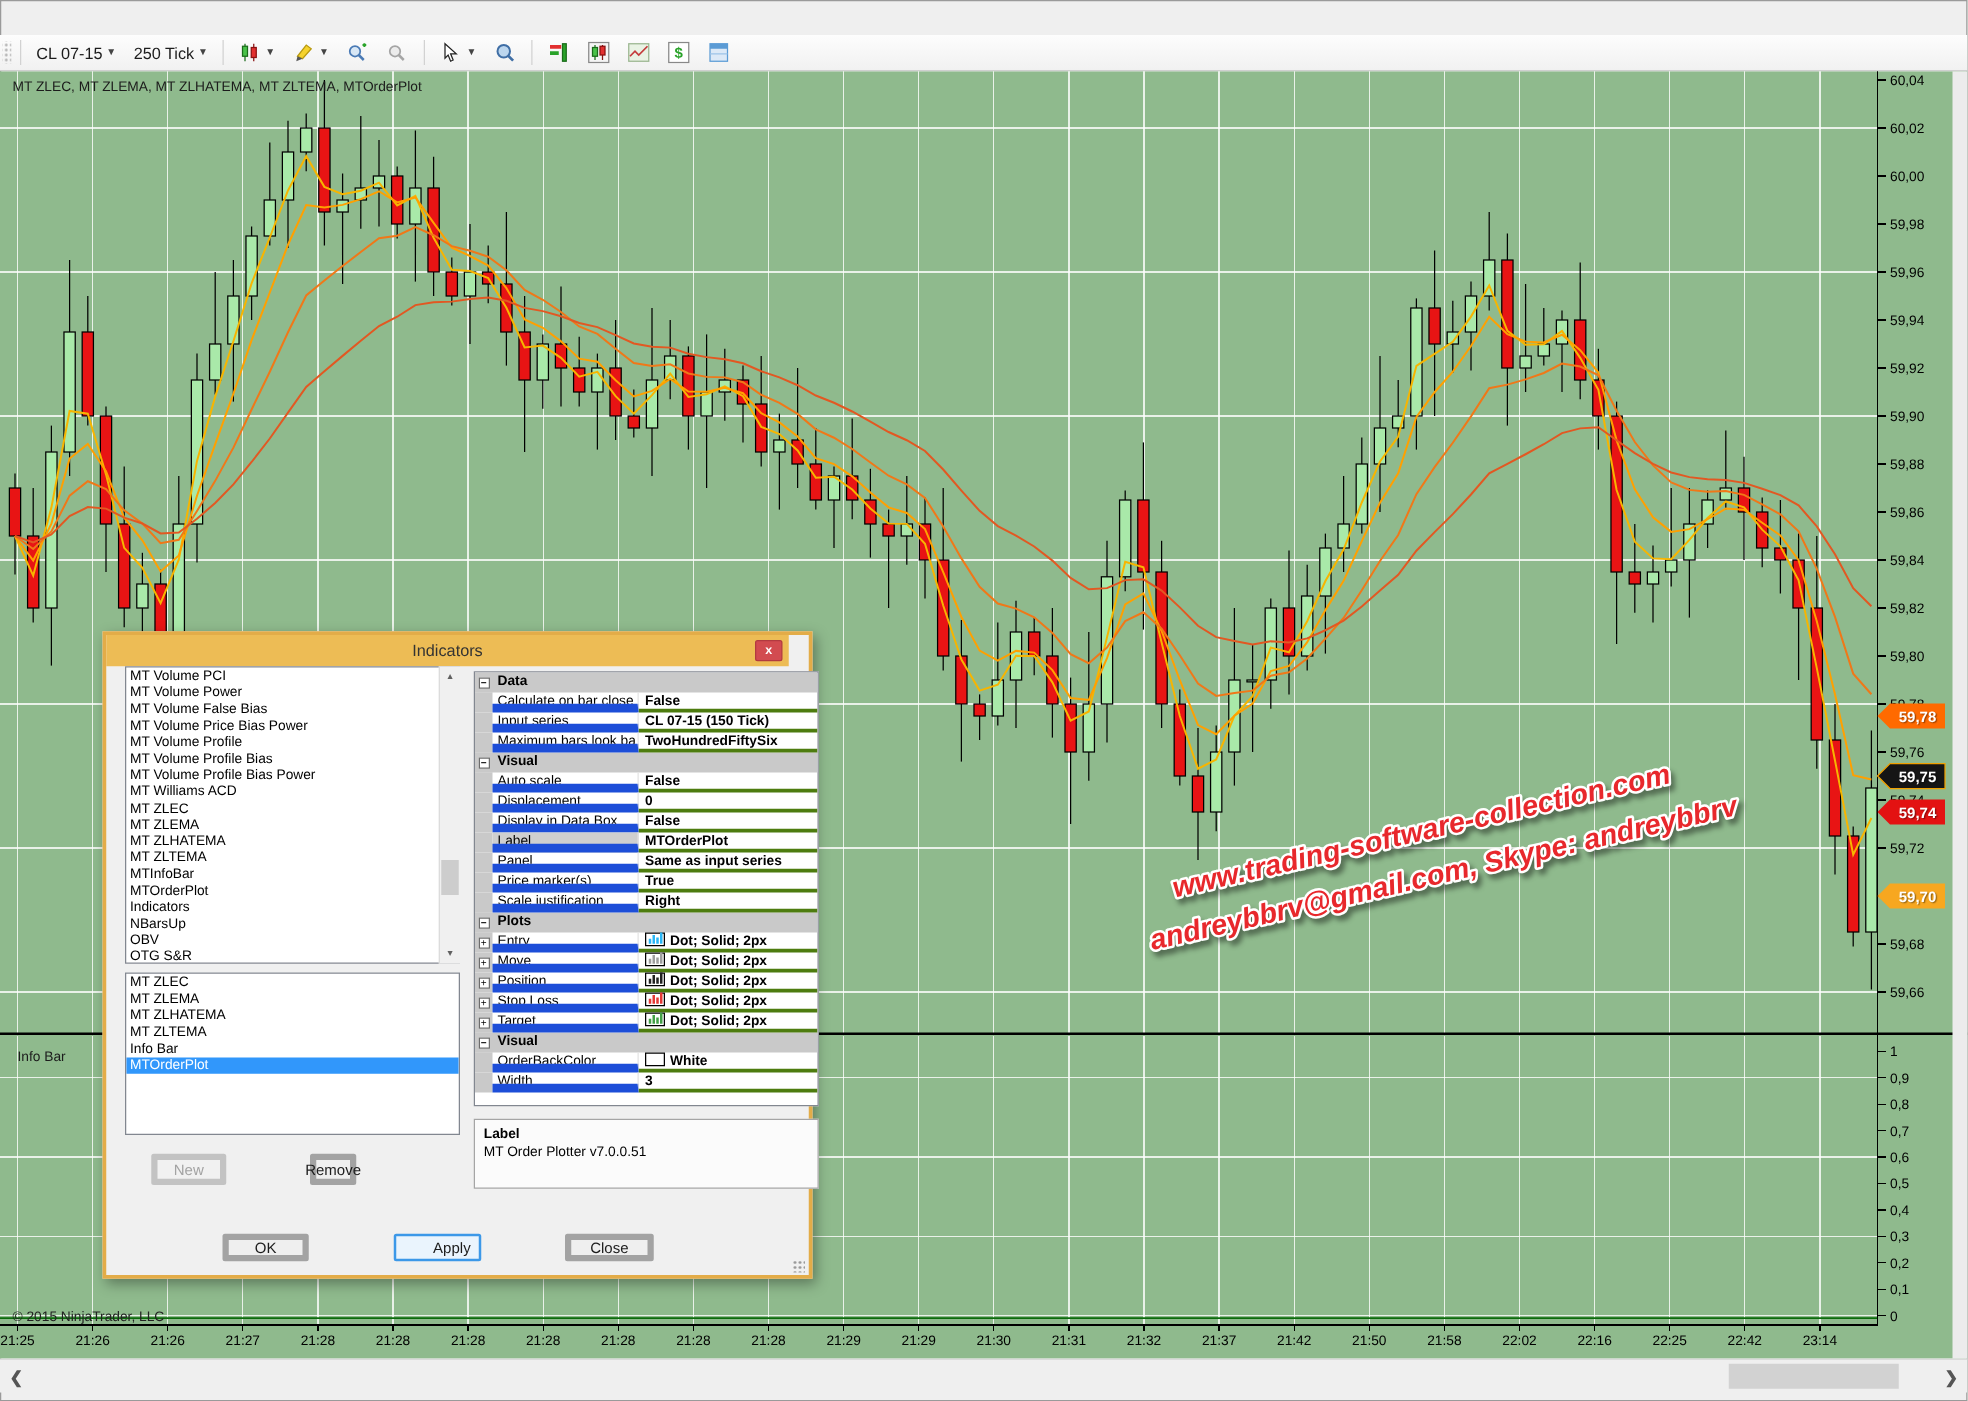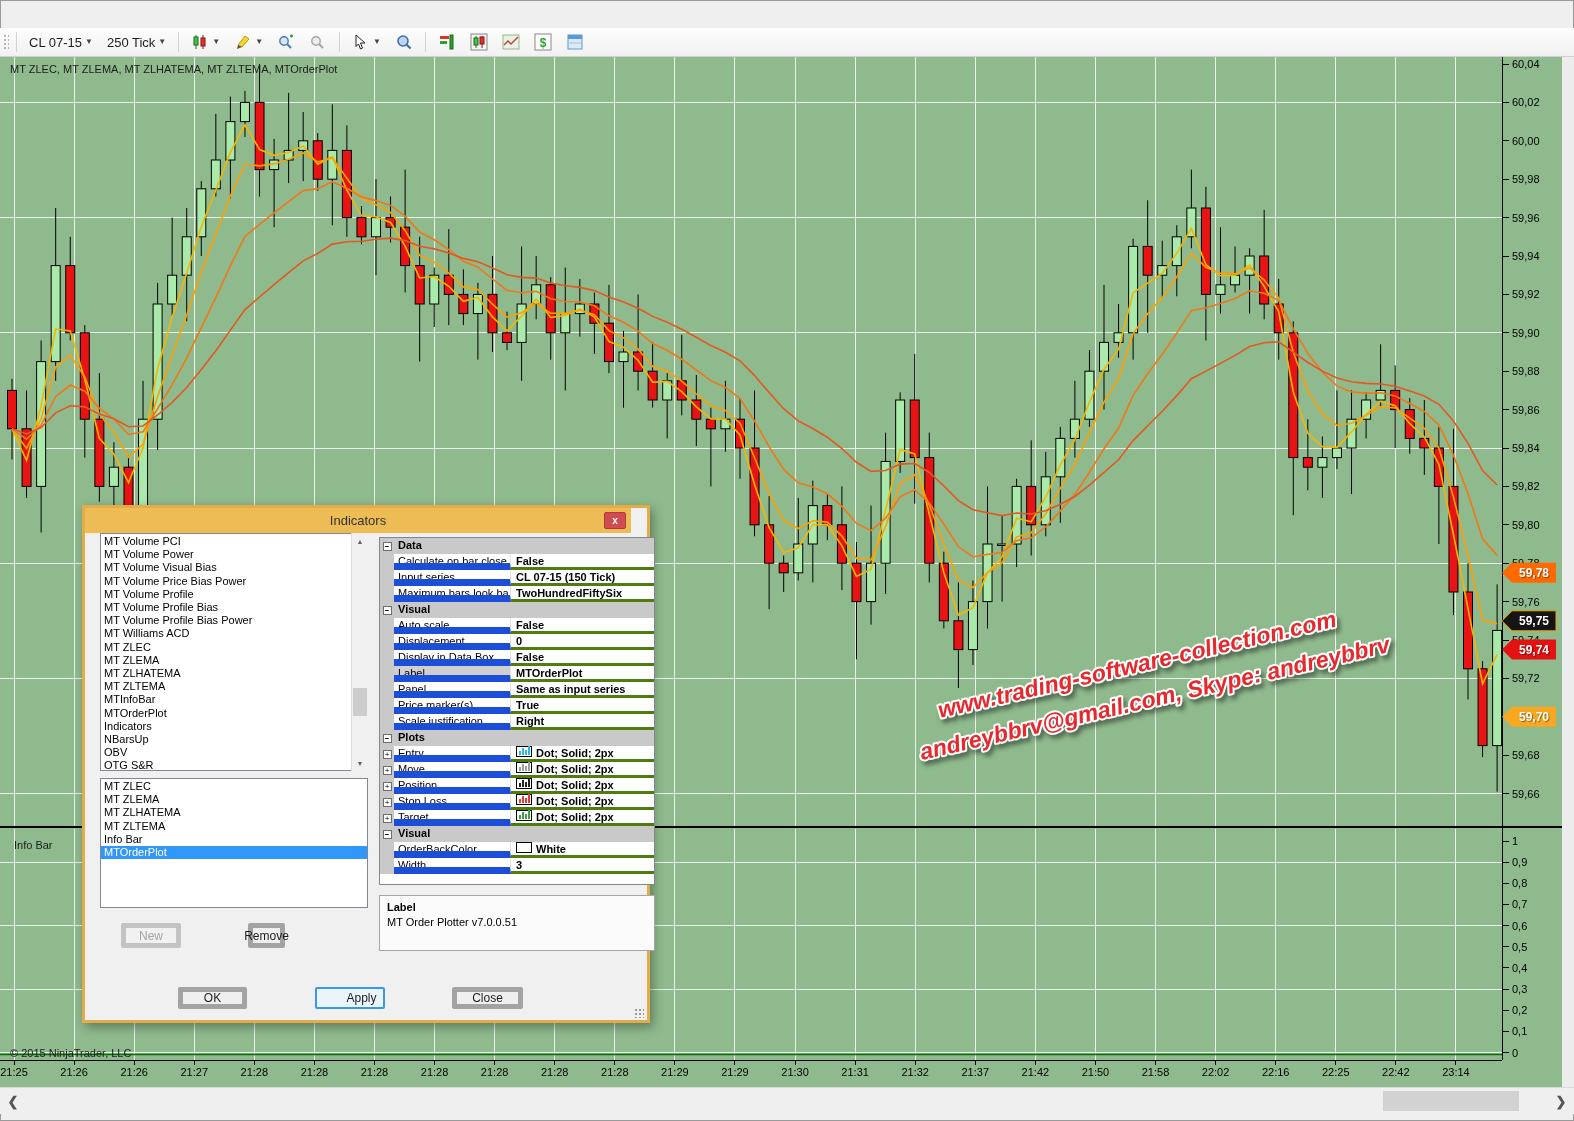--- a/index.html
+++ b/index.html
@@ -595,21 +595,21 @@
 
   <div class="dialog">
     <div class="dlg-title">
       <span>Indicators</span>
       <div class="dlg-close">x</div>
     </div>
     <div class="dlg-body">
       <div class="listbox lb1">
           <div class="li">MT Volume PCI</div>
           <div class="li">MT Volume Power</div>
-          <div class="li">MT Volume Visual Bias</div>
+          <div class="li">MT Volume False Bias</div>
           <div class="li">MT Volume Price Bias Power</div>
           <div class="li">MT Volume Profile</div>
           <div class="li">MT Volume Profile Bias</div>
           <div class="li">MT Volume Profile Bias Power</div>
           <div class="li">MT Williams ACD</div>
           <div class="li">MT ZLEC</div>
           <div class="li">MT ZLEMA</div>
           <div class="li">MT ZLHATEMA</div>
           <div class="li">MT ZLTEMA</div>
           <div class="li">MTInfoBar</div>

